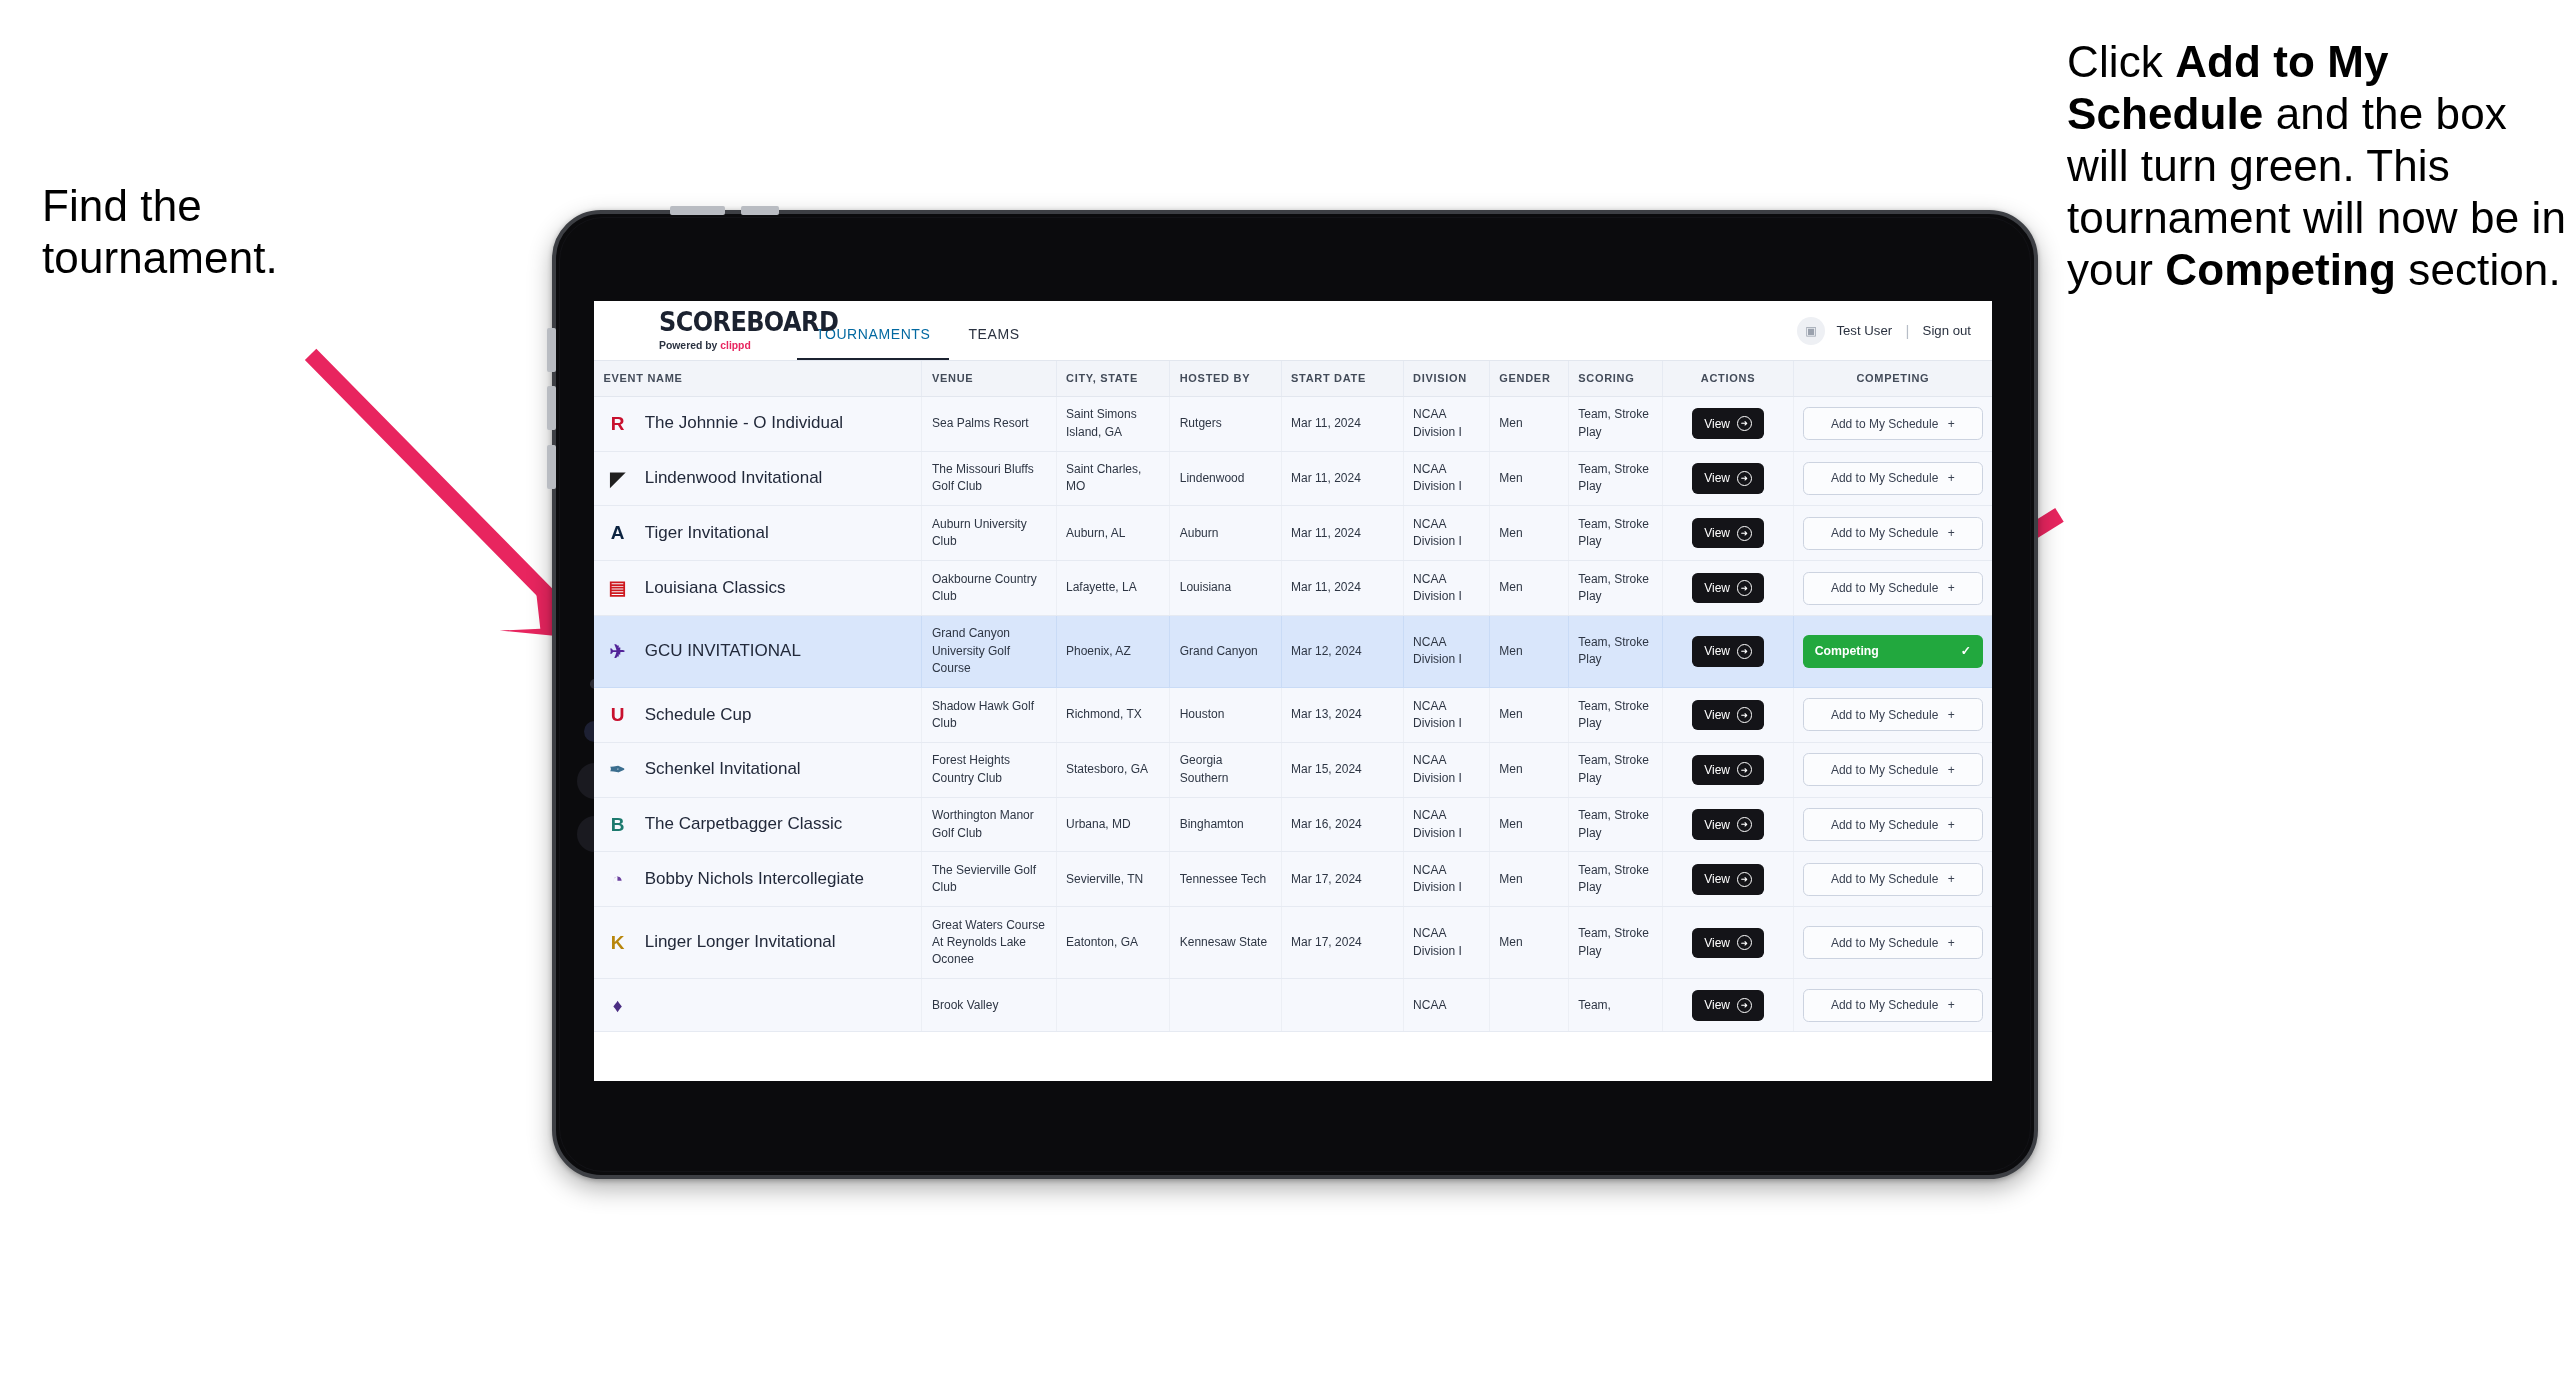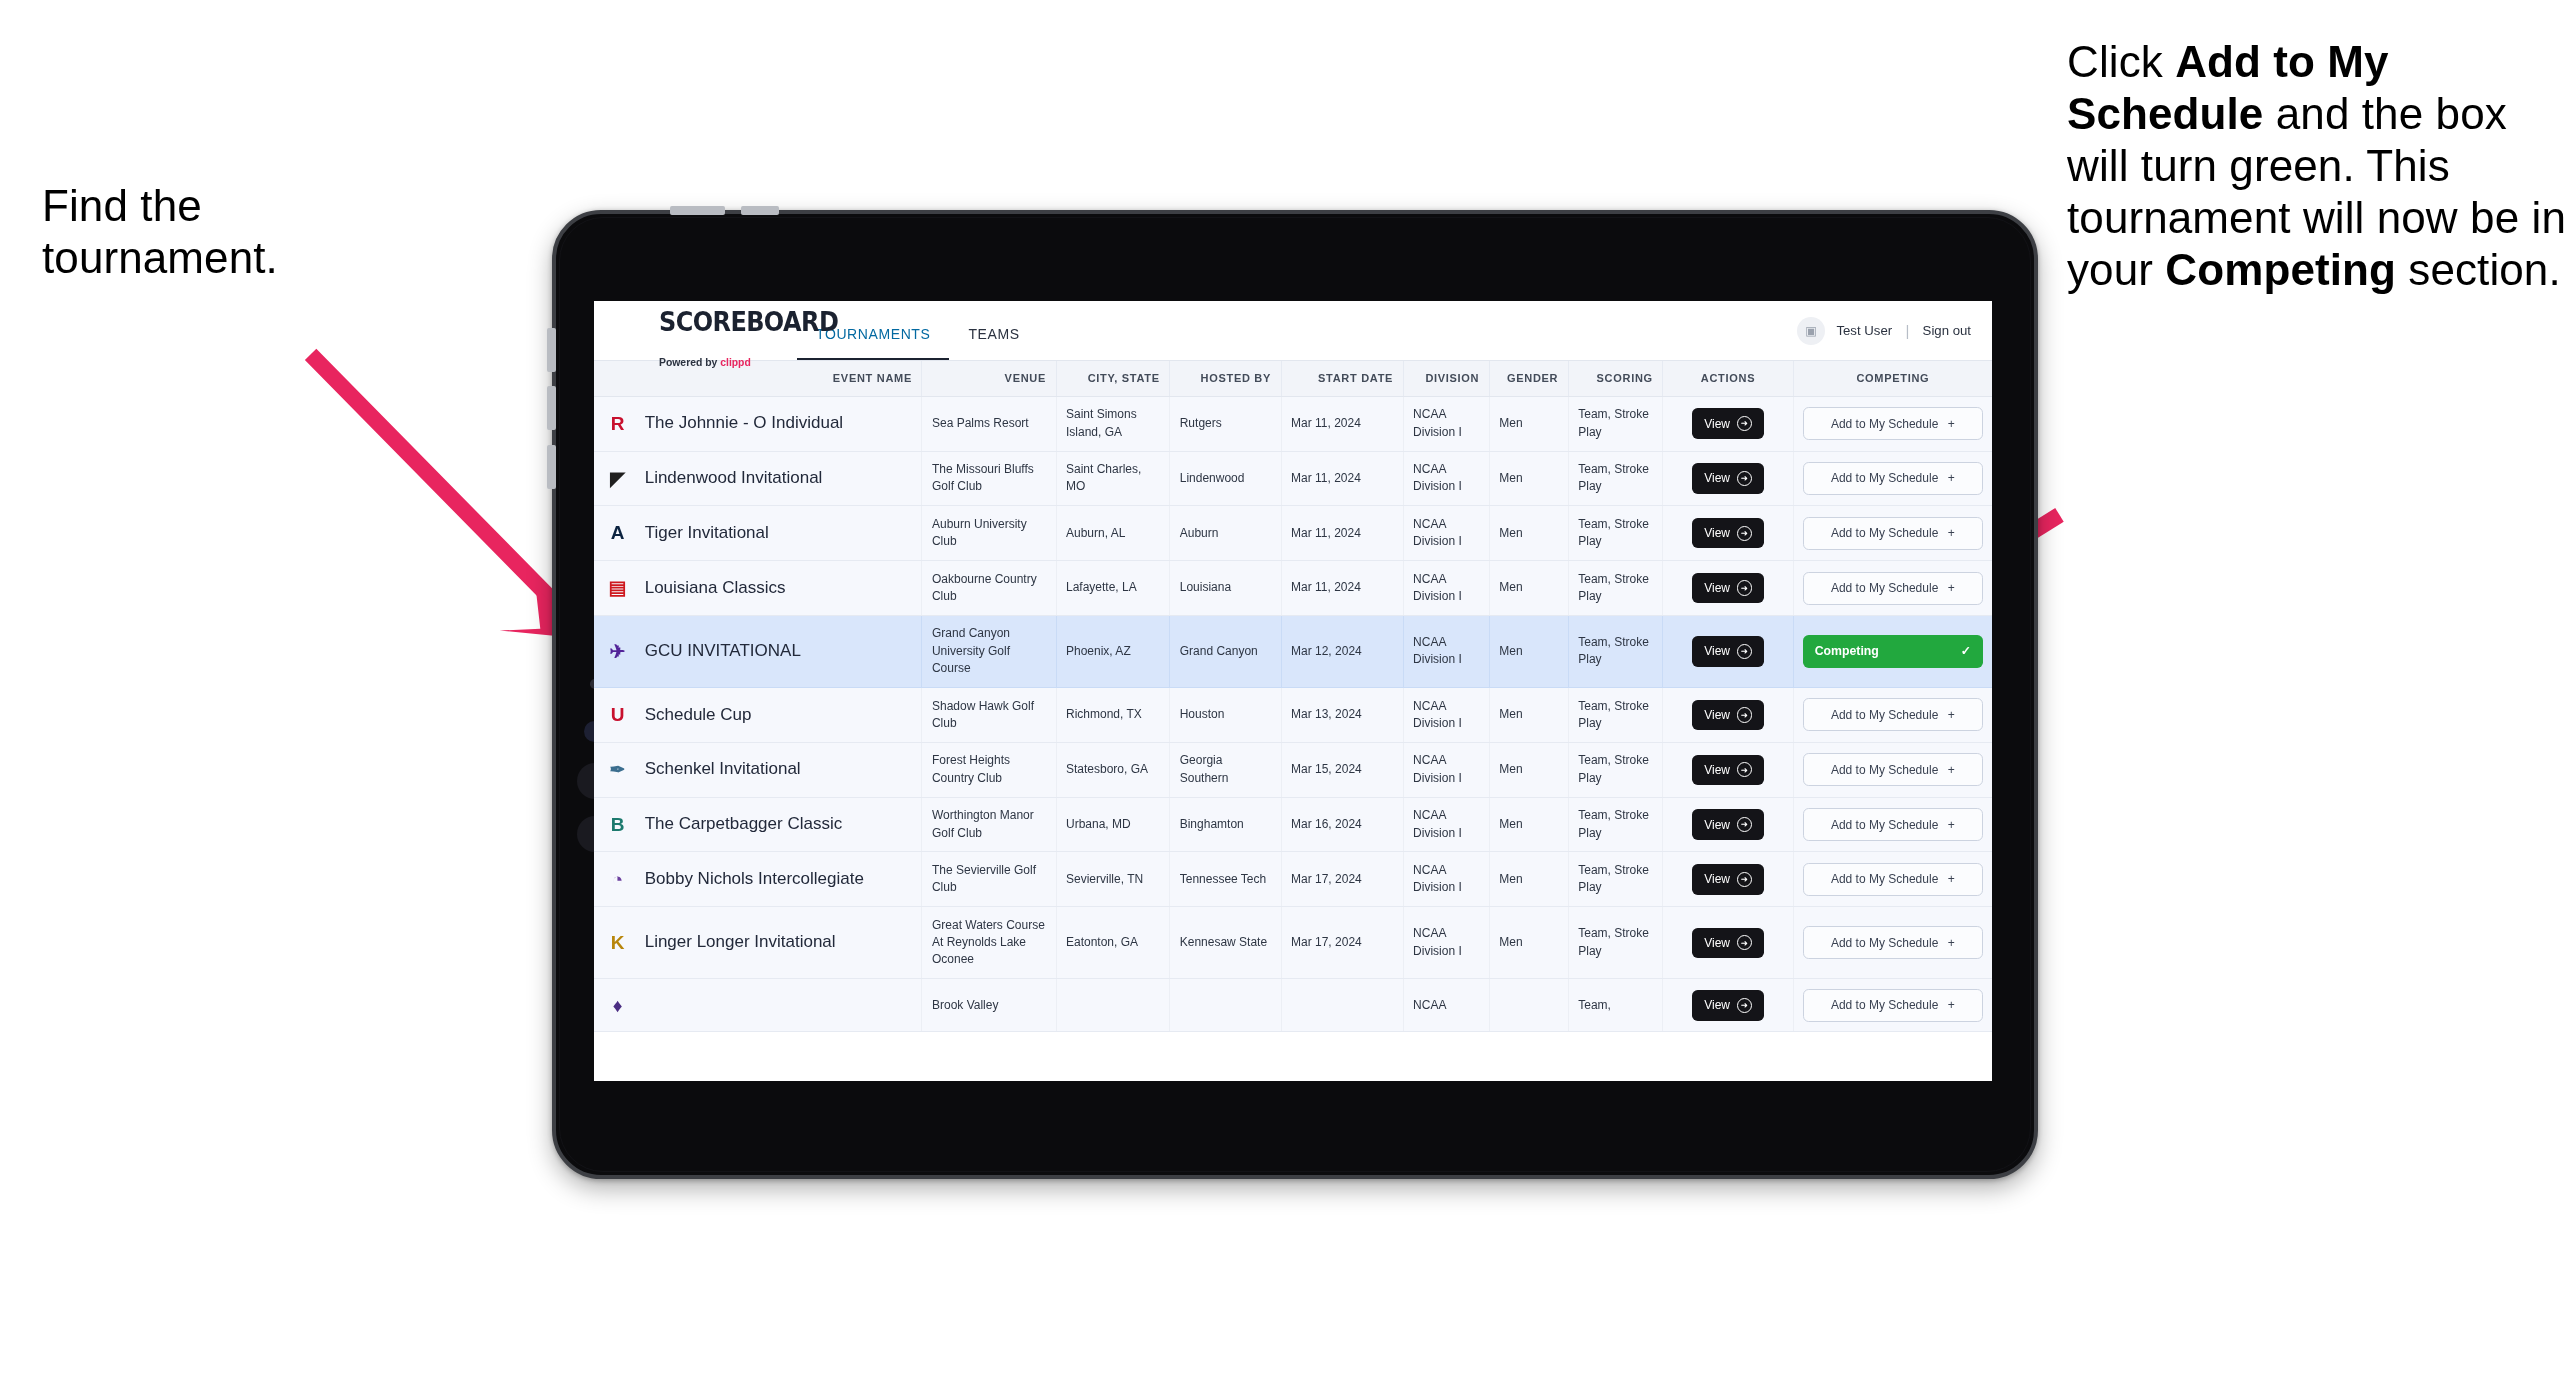--- a/index.html
+++ b/index.html
@@ -55,42 +55,42 @@
   #app-header{
     height:59px;background:#fff;border-bottom:0.9px solid #e2e6ee;
     display:flex;align-items:stretch;position:relative;padding-left:44px;
   }
   #brand{padding:7.6px 0 0 21px;width:159px;box-sizing:border-box;}
   #brand-title{
     font-family:"DejaVu Sans",sans-serif;font-weight:700;font-size:24px;
     letter-spacing:-0.6px;color:#1b2230;line-height:1;
     transform:scaleY(1.12);transform-origin:left top;
   }
-  #brand-sub{font-size:10.4px;color:#2b3240;margin-top:24px;font-weight:600;}
+  #brand-sub{font-size:10.4px;color:#2b3240;margin-top:7px;font-weight:600;}
   #brand-sub .clippd{color:#e8255f;font-weight:700;}
   .navtab{
     display:flex;align-items:center;padding:0 19px;font-size:14px;
     color:#2b3240;letter-spacing:0.6px;border-bottom:2.8px solid transparent;
     margin-top:9.5px;cursor:pointer;
   }
   .navtab.active{border-bottom-color:#1b2230;color:#0369a1;}
   #header-right{margin-left:auto;display:flex;align-items:center;gap:11.4px;padding-right:21px;}
   #avatar{
     width:28px;height:28px;border-radius:50%;background:#eef0f4;
     display:flex;align-items:center;justify-content:center;color:#9aa1ad;font-size:12.3px;
   }
   #header-user{font-size:13.2px;color:#2b3240;}
   .sep{color:#b7bdc7;margin:0 1.9px;}
   #sign-out{font-size:13.2px;color:#2b3240;cursor:pointer;}
 
   
   table{border-collapse:collapse;width:100%;table-layout:fixed;}
   thead th{
     background:#f2f4f9;color:#434b59;font-size:11px;font-weight:600;
-    letter-spacing:0.7px;text-align:right;padding:11.4px 9.5px;
+    letter-spacing:0.7px;text-align:left;padding:11.4px 9.5px;
     border-bottom:0.9px solid #e2e6ee;border-right:0.9px solid #e6eaf2;
     white-space:nowrap;
   }
   thead th:last-child{border-right:none;}
   tbody td{
     font-size:12px;color:#2e3644;padding:9.5px;vertical-align:middle;
     border-bottom:0.9px solid #e6eaf2;border-right:0.9px solid #eceff5;line-height:1.45;
   }
   tbody td:last-child{border-right:none;}
   tbody tr{background:#f6f8fd;}

